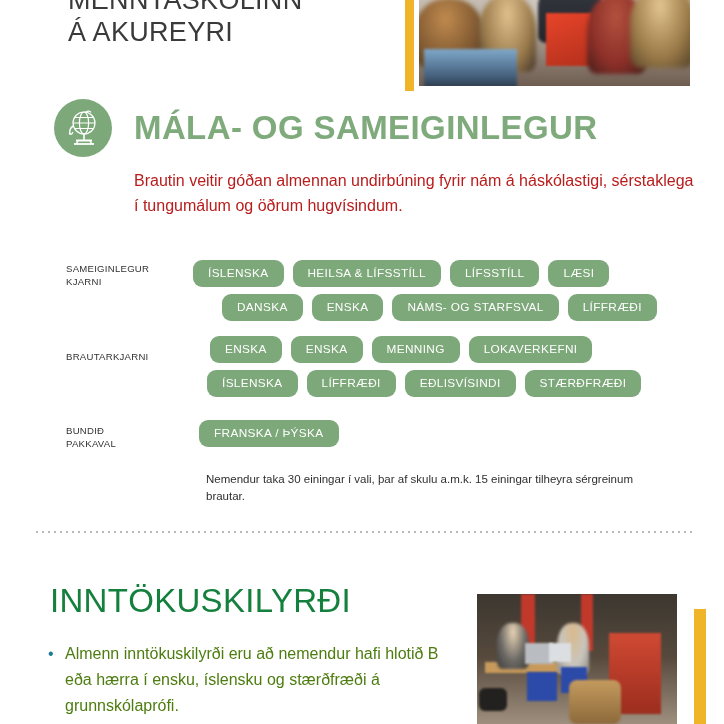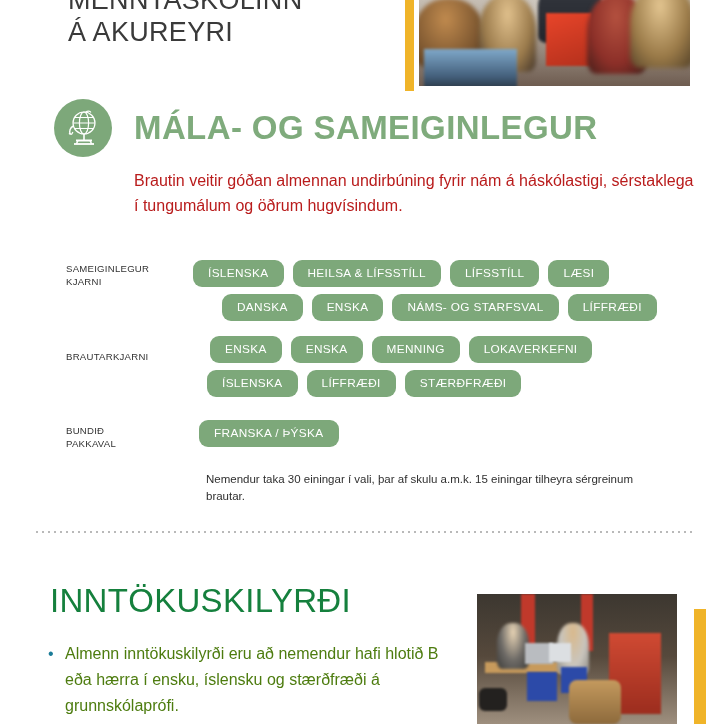--- a/index.html
+++ b/index.html
@@ -415,20 +415,21 @@
   <div class="tag-rows indent-2" style="top:-14px;">
     <div class="tag-row">
       <span class="tag">ENSKA</span>
       <span class="tag">ENSKA</span>
       <span class="tag">MENNING</span>
       <span class="tag">LOKAVERKEFNI</span>
     </div>
     <div class="tag-row">
       <span class="tag">ÍSLENSKA</span>
       <span class="tag">LÍFFRÆÐI</span>
+      <span class="tag">EÐLISVÍSINDI</span>
       <span class="tag">STÆRÐFRÆÐI</span>
     </div>
   </div>
 </div>
 
 <div class="group" style="top:424px;">
   <div class="group-label">BUNDIÐ
 PAKKAVAL</div>
   <div class="tag-rows" style="left:199px; top:-4px;">
     <div class="tag-row">

